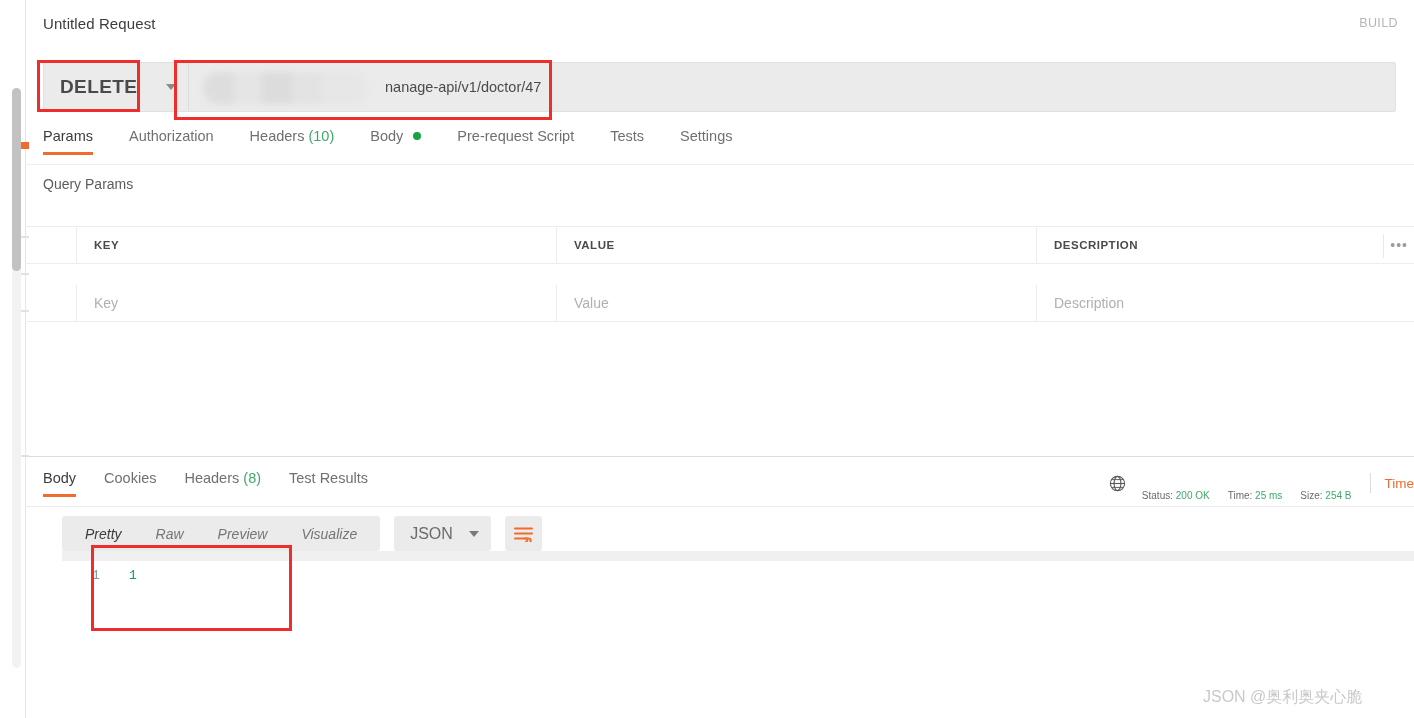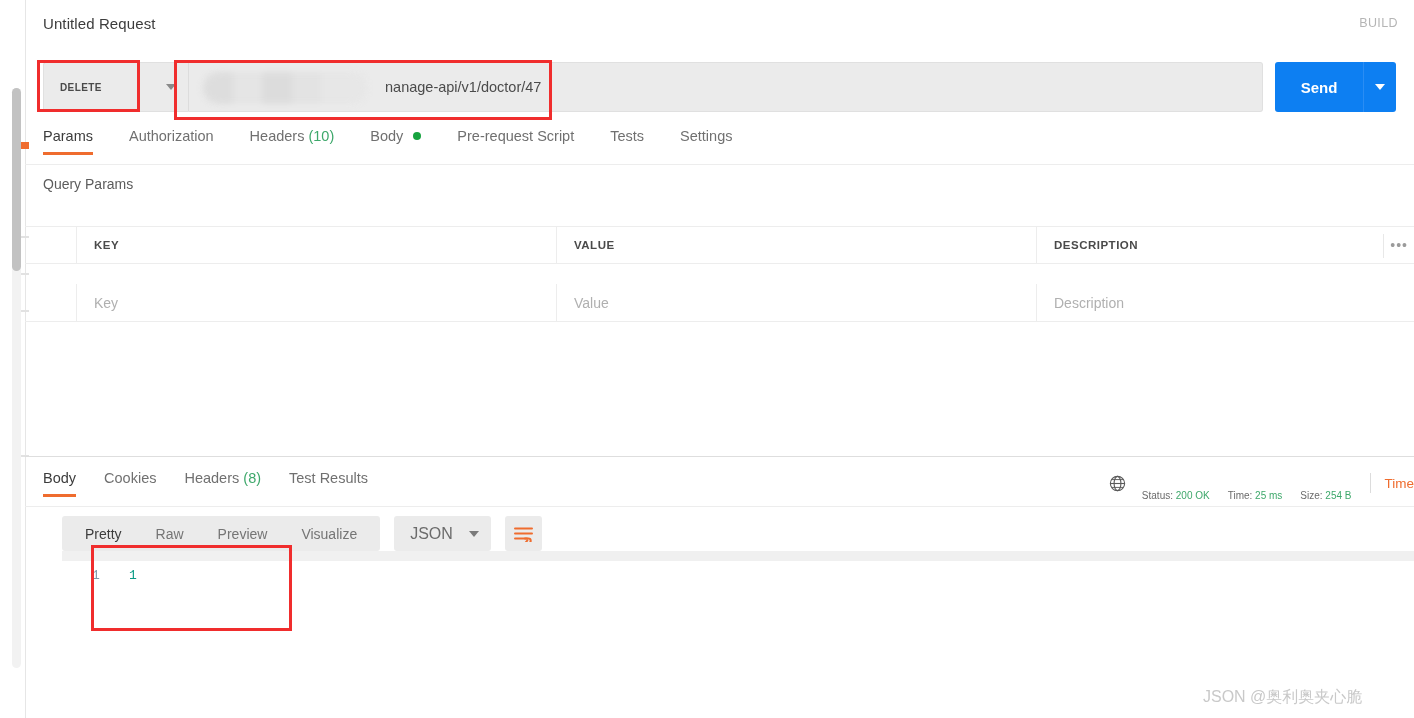--- a/index.html
+++ b/index.html
@@ -95,21 +95,21 @@
     border: 1px solid #e0e0e0;
     border-right: none;
     border-radius: 3px 0 0 3px;
     display: flex;
     align-items: center;
     justify-content: space-between;
     padding: 0 12px 0 16px;
     box-sizing: border-box;
   }
   #method-label {
-    font-size: 10px;
+    font-size: 19px;
     font-weight: bold;
     color: #4a4a4a;
     letter-spacing: .4px;
   }
   .caret-down {
     width: 0; height: 0;
     border-left: 5px solid transparent;
     border-right: 5px solid transparent;
     border-top: 6px solid #8a8a8a;
   }
@@ -375,20 +375,21 @@
     align-items: center;
   }
   #format-group {
     height: 35px;
     background: #ebebeb;
     border-radius: 3px;
     display: flex;
     align-items: center;
     padding: 0 6px;
     box-sizing: border-box;
+    font-style: italic;
   }
   .fmt-tab {
     font-size: 14px;
     color: #757575;
     padding: 0 17px;
     white-space: nowrap;
   }
   .fmt-tab.active { color: #3c3c3c; }
   #lang-select {
     height: 35px;
@@ -487,26 +488,20 @@
   </div>
 
   <div id="url-bar">
     <div id="method-select">
       <span id="method-label">DELETE</span>
       <span class="caret-down"></span>
     </div>
     <div id="url-input">
       <div id="url-redacted"></div>
       <span id="url-text">nanage-api/v1/doctor/47</span>
-    </div>
-    <div id="send-group">
-      <div id="send-button">Send</div>
-      <div id="send-caret">
-        <span class="caret-down"></span>
-      </div>
     </div>
   </div>
 
   <div id="req-tabs">
     <div class="req-tab active">
       <span>Params</span>
     </div>
     <div class="req-tab">
       <span>Authorization</span>
     </div>

